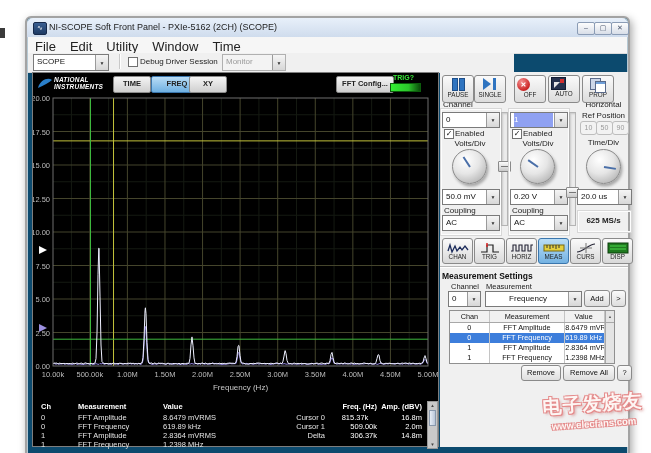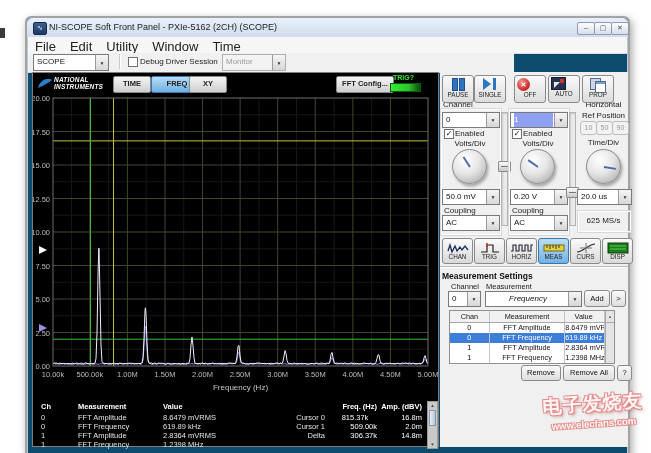--- a/index.html
+++ b/index.html
@@ -9,21 +9,21 @@
   #window{left:25px;top:16px;width:601px;height:437px;background:#0c4a6e;border:2px solid #a3a3a3;border-radius:6px 6px 2px 2px;box-shadow:2px 3px 9px rgba(0,0,0,.35), inset 0 0 0 1px rgba(255,255,255,.7);}
   .titlebar{left:0;top:0;width:100%;height:19px;background:linear-gradient(#e8f0fa,#cfdced);border-radius:6px 6px 0 0;border-bottom:1px solid #bcc9da;}
   .titlebar .ttl{left:22px;top:4px;font-size:9px;color:#222;white-space:nowrap;}
   .appicon{left:6px;top:4px;width:12px;height:11px;background:linear-gradient(#3a5f92,#1d3a63);border:1px solid #16294a;border-radius:2px;color:#fff;font-size:7px;line-height:10px;text-align:center;}
   .winbtn{top:4px;width:16px;height:11px;background:linear-gradient(#fdfdfd,#d8dee8);border:1px solid #8b9cb5;border-radius:2px;font-size:7px;line-height:9px;text-align:center;color:#47536b;}
   .menubar{left:1px;top:19px;width:599px;height:16px;background:#f6f6f6;border-bottom:1px solid #dcdcdc;}
   .menu-item{display:inline-block;padding:2px 7px 0 7px;font-size:13px;color:#222;}
   .toolbar{left:1px;top:35px;width:486px;height:19px;background:#f0f0f0;border-bottom:1px solid #d9d9d9;}
   .combo{background:#fff;border:1px solid #7a7a7a;font-size:8px;color:#111;}
   .combo .cval{position:absolute;left:3px;top:0;right:14px;height:100%;line-height:13px;overflow:hidden;white-space:nowrap;}
-  .combo .cval.center{text-align:center;font-style:italic;}
+  .combo .cval.center{text-align:center;}
   .combo .carr{position:absolute;right:0;top:0;bottom:0;width:12px;background:linear-gradient(#f5f5f5,#d7d7d7);border-left:1px solid #9a9a9a;font-size:5px;color:#333;display:flex;align-items:center;justify-content:center;}
   .combo.disabled{background:#f3f3f3;color:#9a9a9a;border-color:#b0b0b0;margin-left:12px;}
   .combo.bluesel .cval{background:#8fa1f2;color:#fff;}
   .chk{width:8px;height:8px;background:#fff;border:1px solid #707070;font-size:8px;line-height:8px;color:#111;text-align:center;}
   .lbl{font-size:8px;color:#222;white-space:nowrap;}
   .display{left:5px;top:54px;width:407px;height:375px;background:#000;border:1px solid #7e7e7e;box-sizing:border-box;}
   .vtab{width:36px;height:15px;background:linear-gradient(#f4f4f4,#cfcfcf);border:1px solid #8a8a8a;border-radius:2px;font-size:7.5px;font-weight:bold;color:#222;text-align:center;line-height:14px;}
   .vtab.active{background:linear-gradient(#b9ddf6,#6fb0e2);border-color:#3a76ad;padding-left:7px;}
   .brand{color:#fff;font-size:6.5px;font-weight:bold;line-height:7px;letter-spacing:.2px;font-style:italic;}
   .triglbl{font-size:7px;color:#39e639;font-weight:bold;}
@@ -304,21 +304,21 @@
       <span id="ref-buttons"></span>
       <div class="lbl ab" style="left:137px;top:66px;width:53px;text-align:center;">Time/Div</div>
       <div class="knob ab" style="left:146px;top:77px;width:33px;height:33px;">
         <div class="needle" style="transform:rotate(99deg);"></div>
       </div>
       <div class="combo ab" style="left:137px;top:117px;width:53px;height:14px;">
         <span class="cval">20.0 us</span>
           <span class="carr">▼</span>
       </div>
       <div class="groupbox ab" style="left:137px;top:138px;width:53px;height:21px;"></div>
-      <div class="lbl ab" style="left:137px;top:144px;width:53px;text-align:center;">625 MS/s</div>
+      <div class="lbl ab" style="left:137px;top:144px;width:53px;text-align:center;font-weight:bold;">625 MS/s</div>
 
       
       <span id="panel-tabs"></span>
 
       <div class="sep ab" style="left:0;top:194px;width:188px;height:1px;"></div>
 
       
       <div class="msbold ab" style="left:2px;top:199px;">Measurement Settings</div>
       <div class="smalllbl ab" style="left:11px;top:210px;">Channel</div>
       <div class="combo ab" style="left:8px;top:219px;width:31px;height:14px;">

